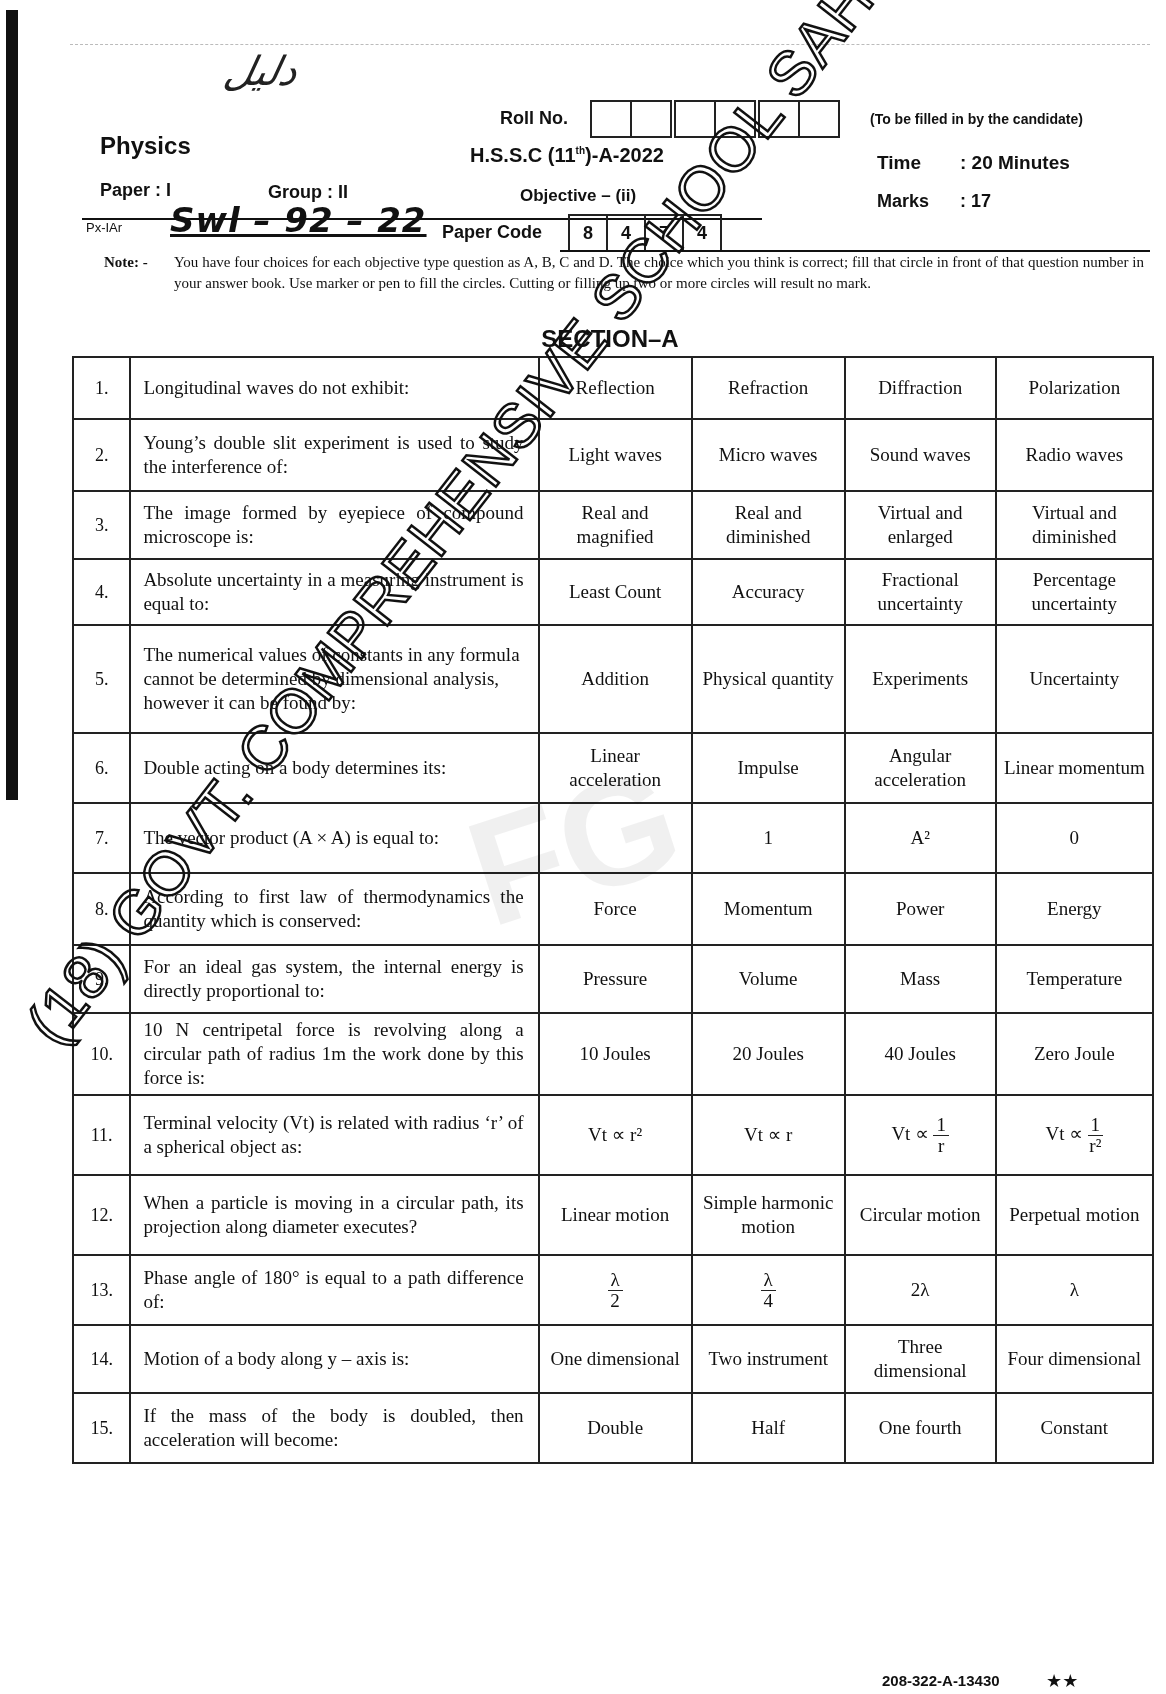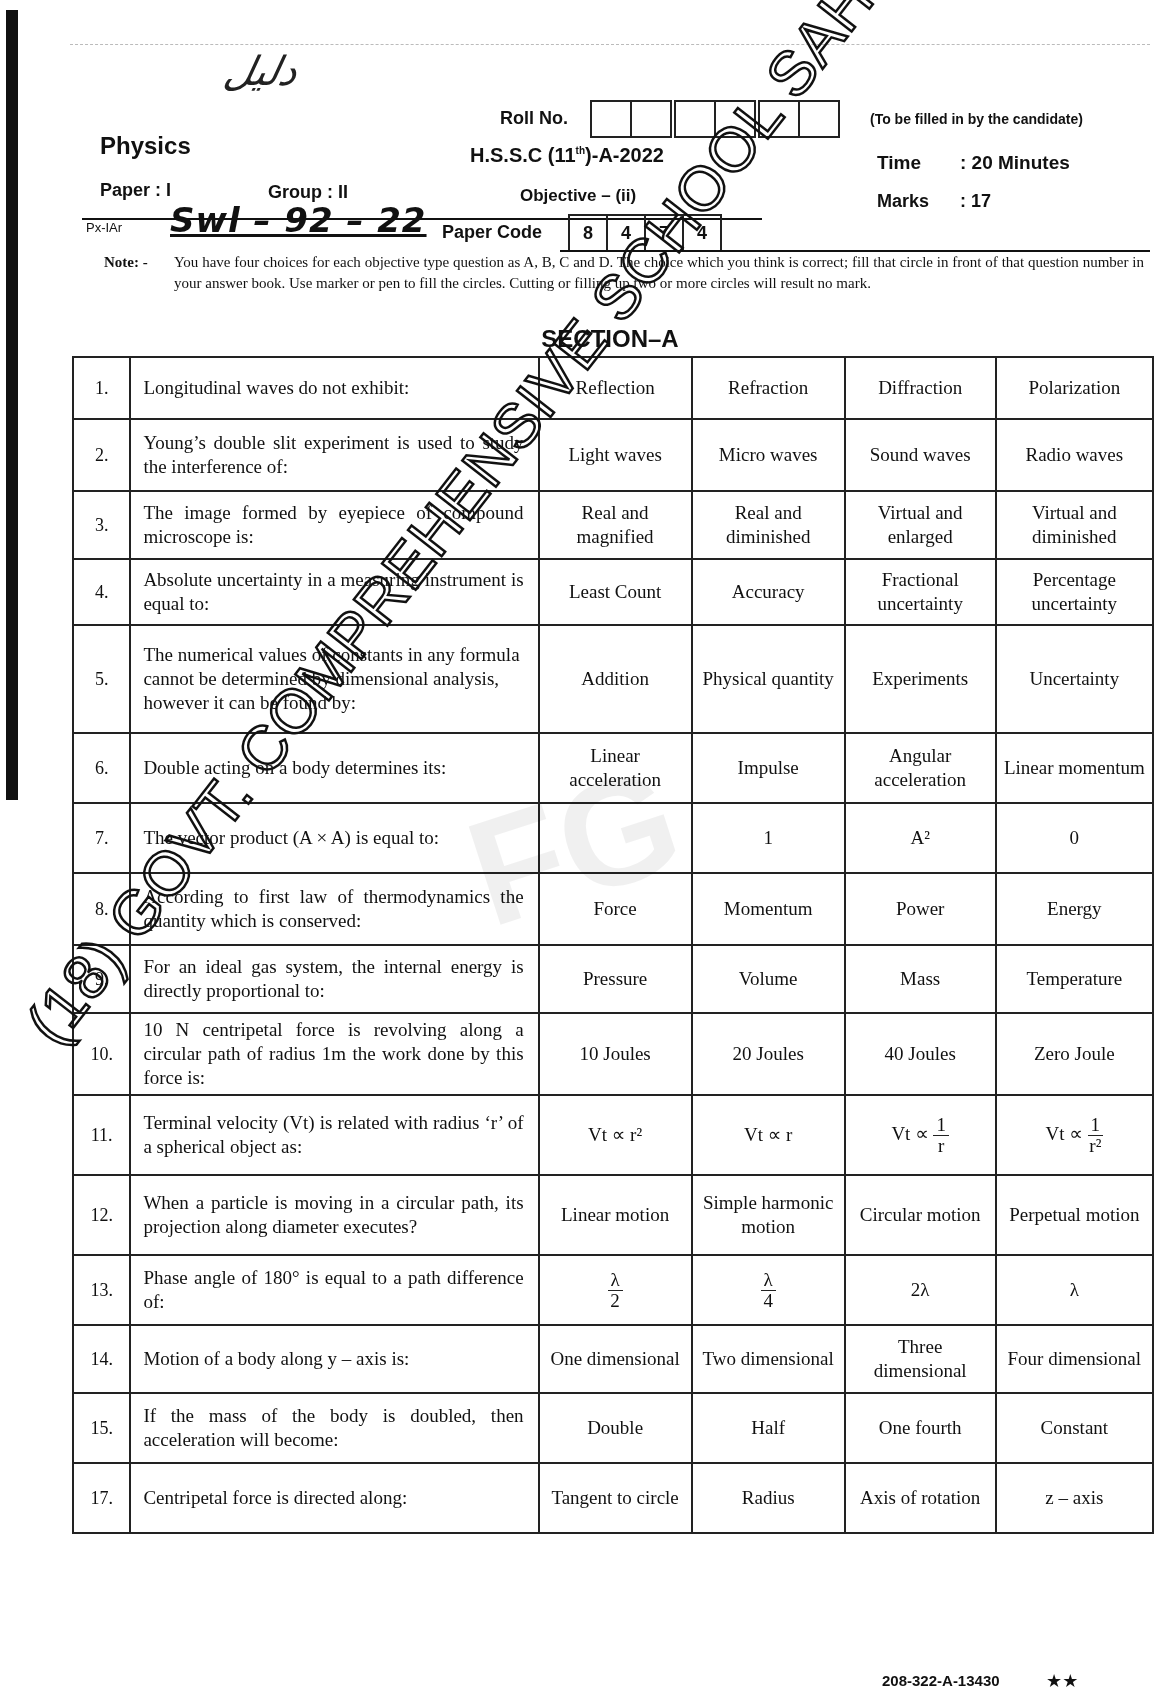--- a/index.html
+++ b/index.html
@@ -219,40 +219,32 @@
             <span class="n">λ</span>
             <span>4</span>
           </span></td>
     <td>2λ</td>
     <td>λ</td>
   </tr>
   <tr style="height:68px">
     <td class="num">14.</td>
     <td class="qt">Motion of a body along y – axis is:</td>
     <td>One dimensional</td>
-    <td>Two dimensional</td>
+    <td>Two instrument</td>
     <td>Three dimensional</td>
     <td>Four dimensional</td>
   </tr>
   <tr style="height:70px">
     <td class="num">15.</td>
     <td class="qt">If the mass of the body is doubled, then acceleration will become:</td>
     <td>Double</td>
     <td>Half</td>
     <td>One fourth</td>
     <td>Constant</td>
   </tr>
-  <tr style="height:70px">
-    <td class="num">17.</td>
-    <td class="qt">Centripetal force is directed along:</td>
-    <td>Tangent to circle</td>
-    <td>Radius</td>
-    <td>Axis of rotation</td>
-    <td>z – axis</td>
-  </tr>
 </tbody>
   </table>
 
 <div class="watermark">FG</div>
 <div class="stamp">(18) GOVT. COMPREHENSIVE SCHOOL SAHIWAL (18)</div>
 
 <div class="footer">208-322-A-13430</div>
 <div class="stars">★★</div>
 
 </body></html>

